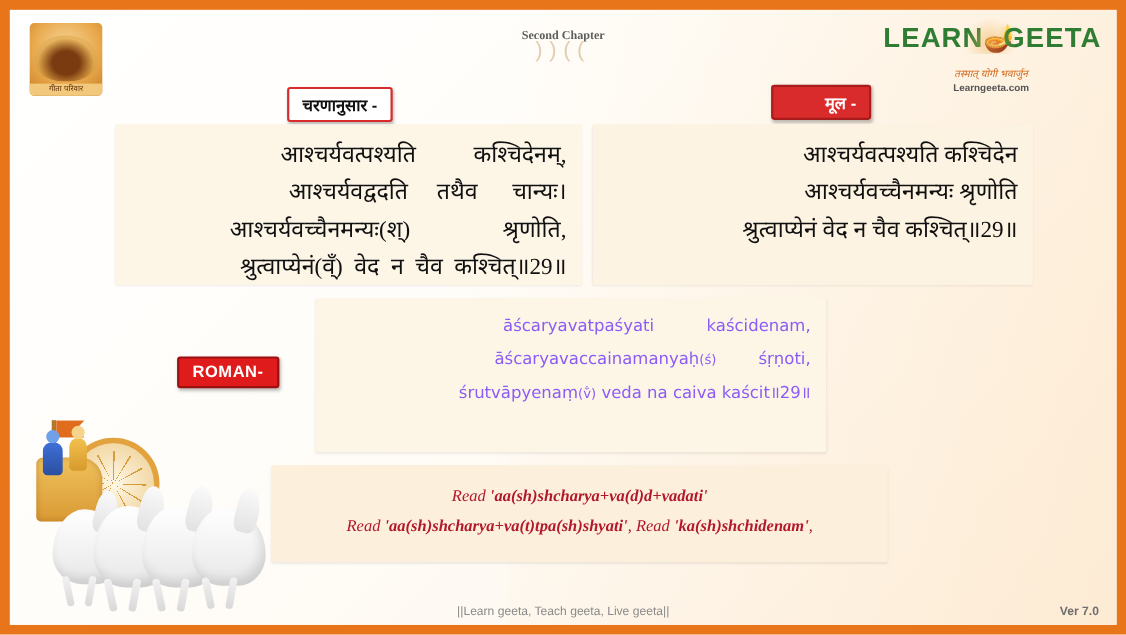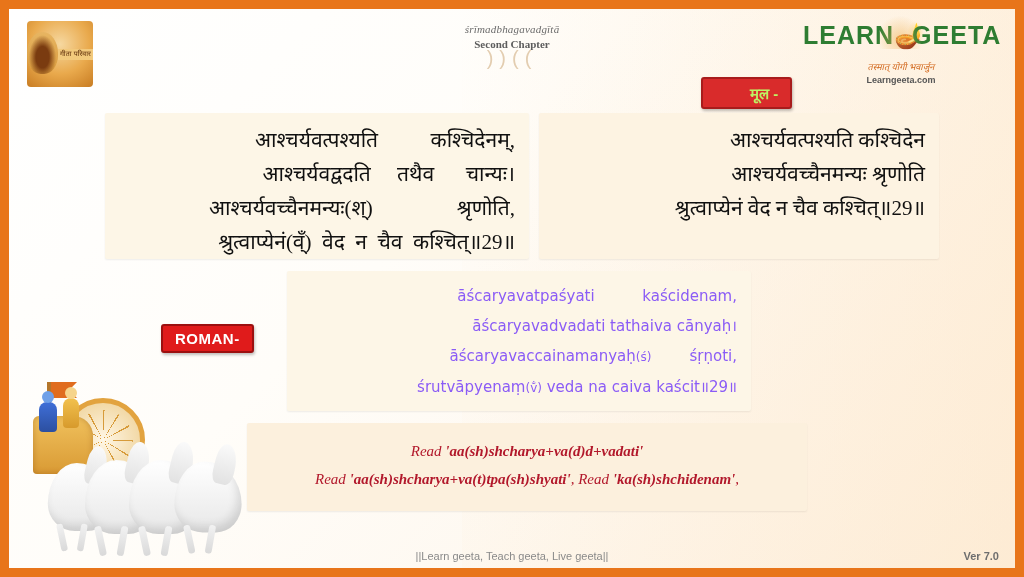--- a/index.html
+++ b/index.html
@@ -37,20 +37,21 @@
     pointer-events: none;
   }
   
   .logo-left {
     position: absolute;
     left: 18px; top: 12px;
     width: 66px; height: 66px;
     border-radius: 4px;
     background: radial-gradient(circle at 50% 35%, #f6d8a0 0%, #e9a94c 55%, #c87c22 100%);
     display: flex;
+    flex-direction: column;
     align-items: center;
     justify-content: flex-end;
     overflow: hidden;
   }
   .logo-left .seal {
     width: 58px; height: 42px;
     margin-bottom: 2px;
     background:
       radial-gradient(ellipse at 50% 60%, #7a3b10 0%, #7a3b10 30%, rgba(122,59,16,0) 62%),
       linear-gradient(#e7b562, #d89a3c);
@@ -139,21 +140,21 @@
     border: 2px solid #d92b2b;
     border-radius: 3px;
     font-weight: bold;
     color: #111;
     padding: 4px 12px;
     font-size: 15px;
     box-shadow: 1px 2px 3px rgba(0,0,0,.25);
   }
   .tag.red {
     background: #d92b2b;
-    color: #bef264;
+    color: #ffffff;
     border-color: #a81c1c;
     padding-left: 47px;
   }
   #tag-charananusar { left: 252px; top: 70px; }
   #tag-mool { left: 692px; top: 68px; }
   #tag-roman {
     left: 152px; top: 315px;
     background: #e01b1b;
     color: #fff;
     border-color: #9c1010;
@@ -354,53 +355,52 @@
 <div class="slide">
   <div class="inner">
     <div class="wash"></div>
 
     <div class="logo-left">
       <div class="seal"></div>
       <div class="seal-txt">गीता परिवार</div>
     </div>
 
     <div class="center-head">
-      <div class="line1">śrīmadbhagavadgītā</div>
       <div class="line2">Second Chapter</div>
       <div class="flourish">))((</div>
     </div>
 
     <div class="logo-right">
       <div class="peacock"></div>
       <div class="brand">
         <span>LEARN</span><span class="lamp">🪔</span><span>GEETA</span>
       </div>
       <div class="sub">तस्मात् योगी भवार्जुन</div>
       <div class="site">Learngeeta.com</div>
     </div>
 
+    <div class="tag" id="tag-charananusar">चरणानुसार -</div>
     <div class="tag red" id="tag-mool">मूल -</div>
     <div class="tag" id="tag-roman">ROMAN-</div>
 
     <div class="panel" id="panel-charananusar">
       <div class="dev">आश्चर्यवत्पश्यति          कश्चिदेनम्,</div>
       <div class="dev"><span class="ind1"></span><span>आश्चर्यवद्वदति     तथैव      चान्यः।</span></div>
       <div class="dev">आश्चर्यवच्चैनमन्यः(श्)                श्रृणोति,</div>
       <div class="dev"><span class="ind2"></span><span>श्रुत्वाप्येनं(व्ँ)  वेद  न  चैव  कश्चित्॥29॥</span></div>
     </div>
 
     <div class="panel" id="panel-mool">
       <div class="dev">आश्चर्यवत्पश्यति कश्चिदेन</div>
       <div class="dev">आश्चर्यवच्चैनमन्यः श्रृणोति</div>
       <div class="dev"><span class="ind1"></span><span>श्रुत्वाप्येनं वेद न चैव कश्चित्॥29॥</span></div>
     </div>
 
     <div class="panel" id="panel-roman">
       <div class="rom">āścaryavatpaśyati          kaścidenam,</div>
-      <div class="rom"><span class="ind3"></span><span>āścaryavadvadati tathaiva cānyaḥ।</span></div>
       <div class="rom"><span>āścaryavaccainamanyaḥ</span><small>(ś)</small><span>        śṛṇoti,</span></div>
       <div class="rom"><span class="ind3"></span><span>śrutvāpyenaṃ</span><small>(v̐)</small><span> veda na caiva kaścit॥29॥</span></div>
     </div>
 
     <div class="panel" id="panel-read">
       <div class="read-line">
         <span>Read </span><b>'aa(sh)shcharya+va(d)d+vadati'</b>
       </div>
       <div class="read-line">
         <span>Read </span><b>'aa(sh)shcharya+va(t)tpa(sh)shyati'</b><span>, Read </span><b>'ka(sh)shchidenam'</b><span>,</span>

